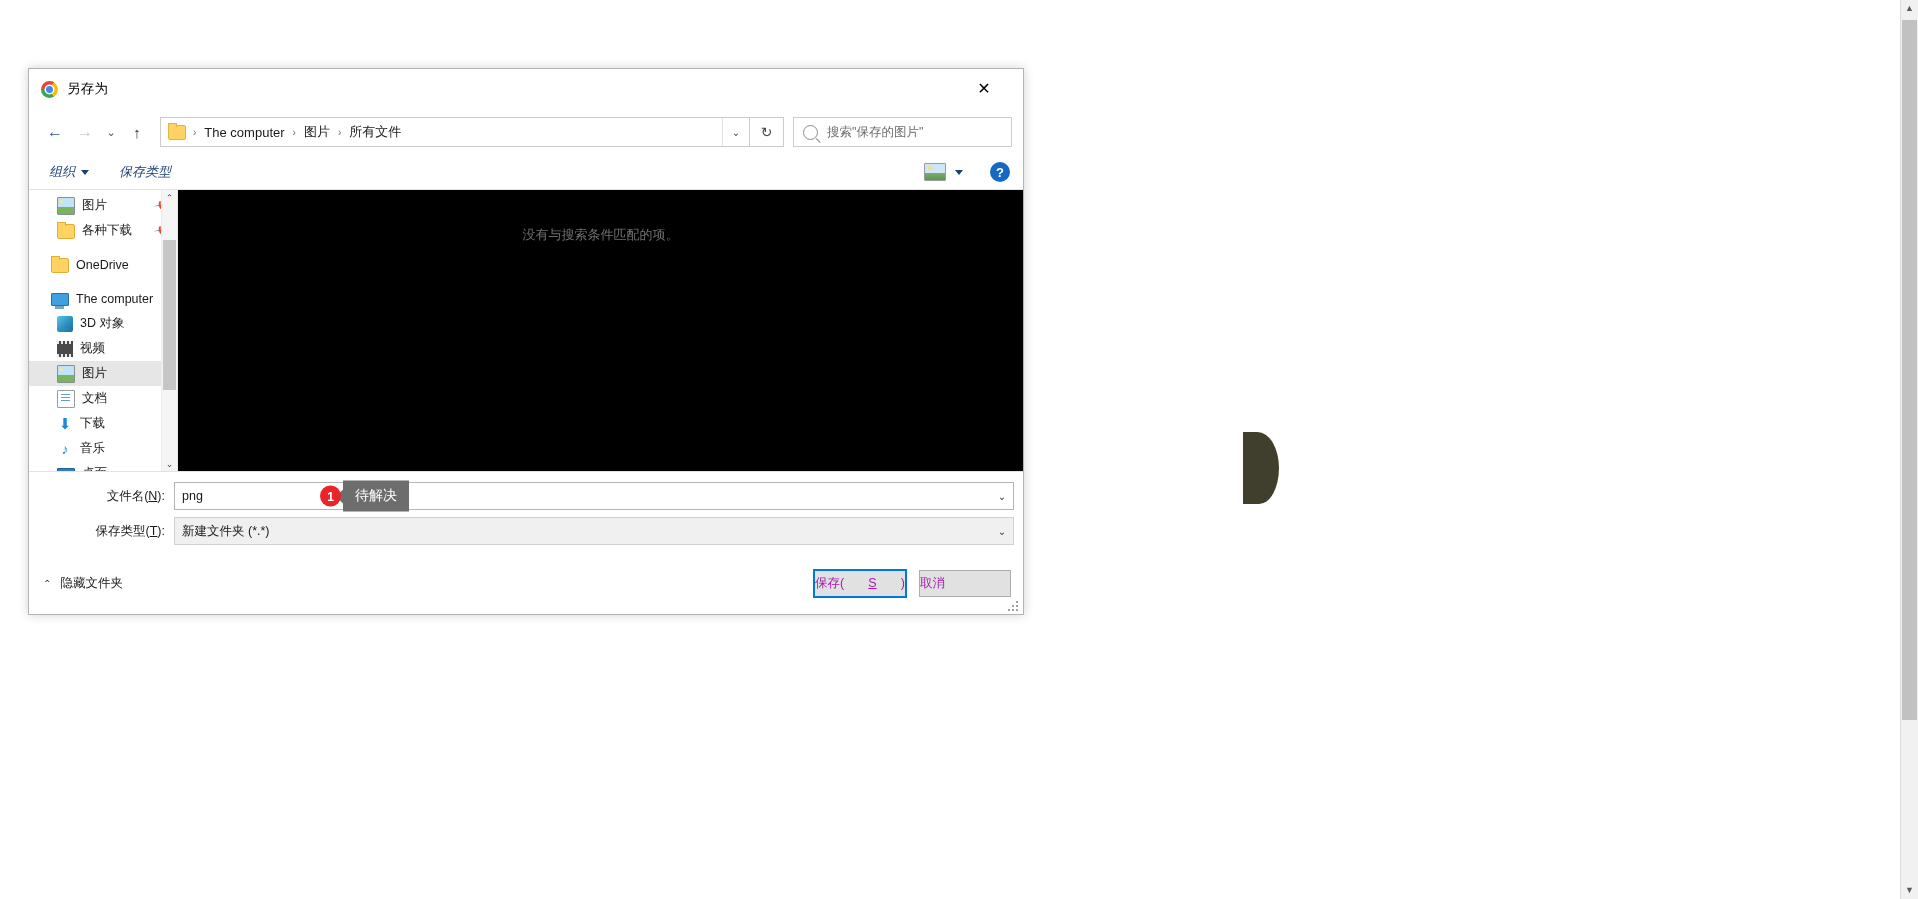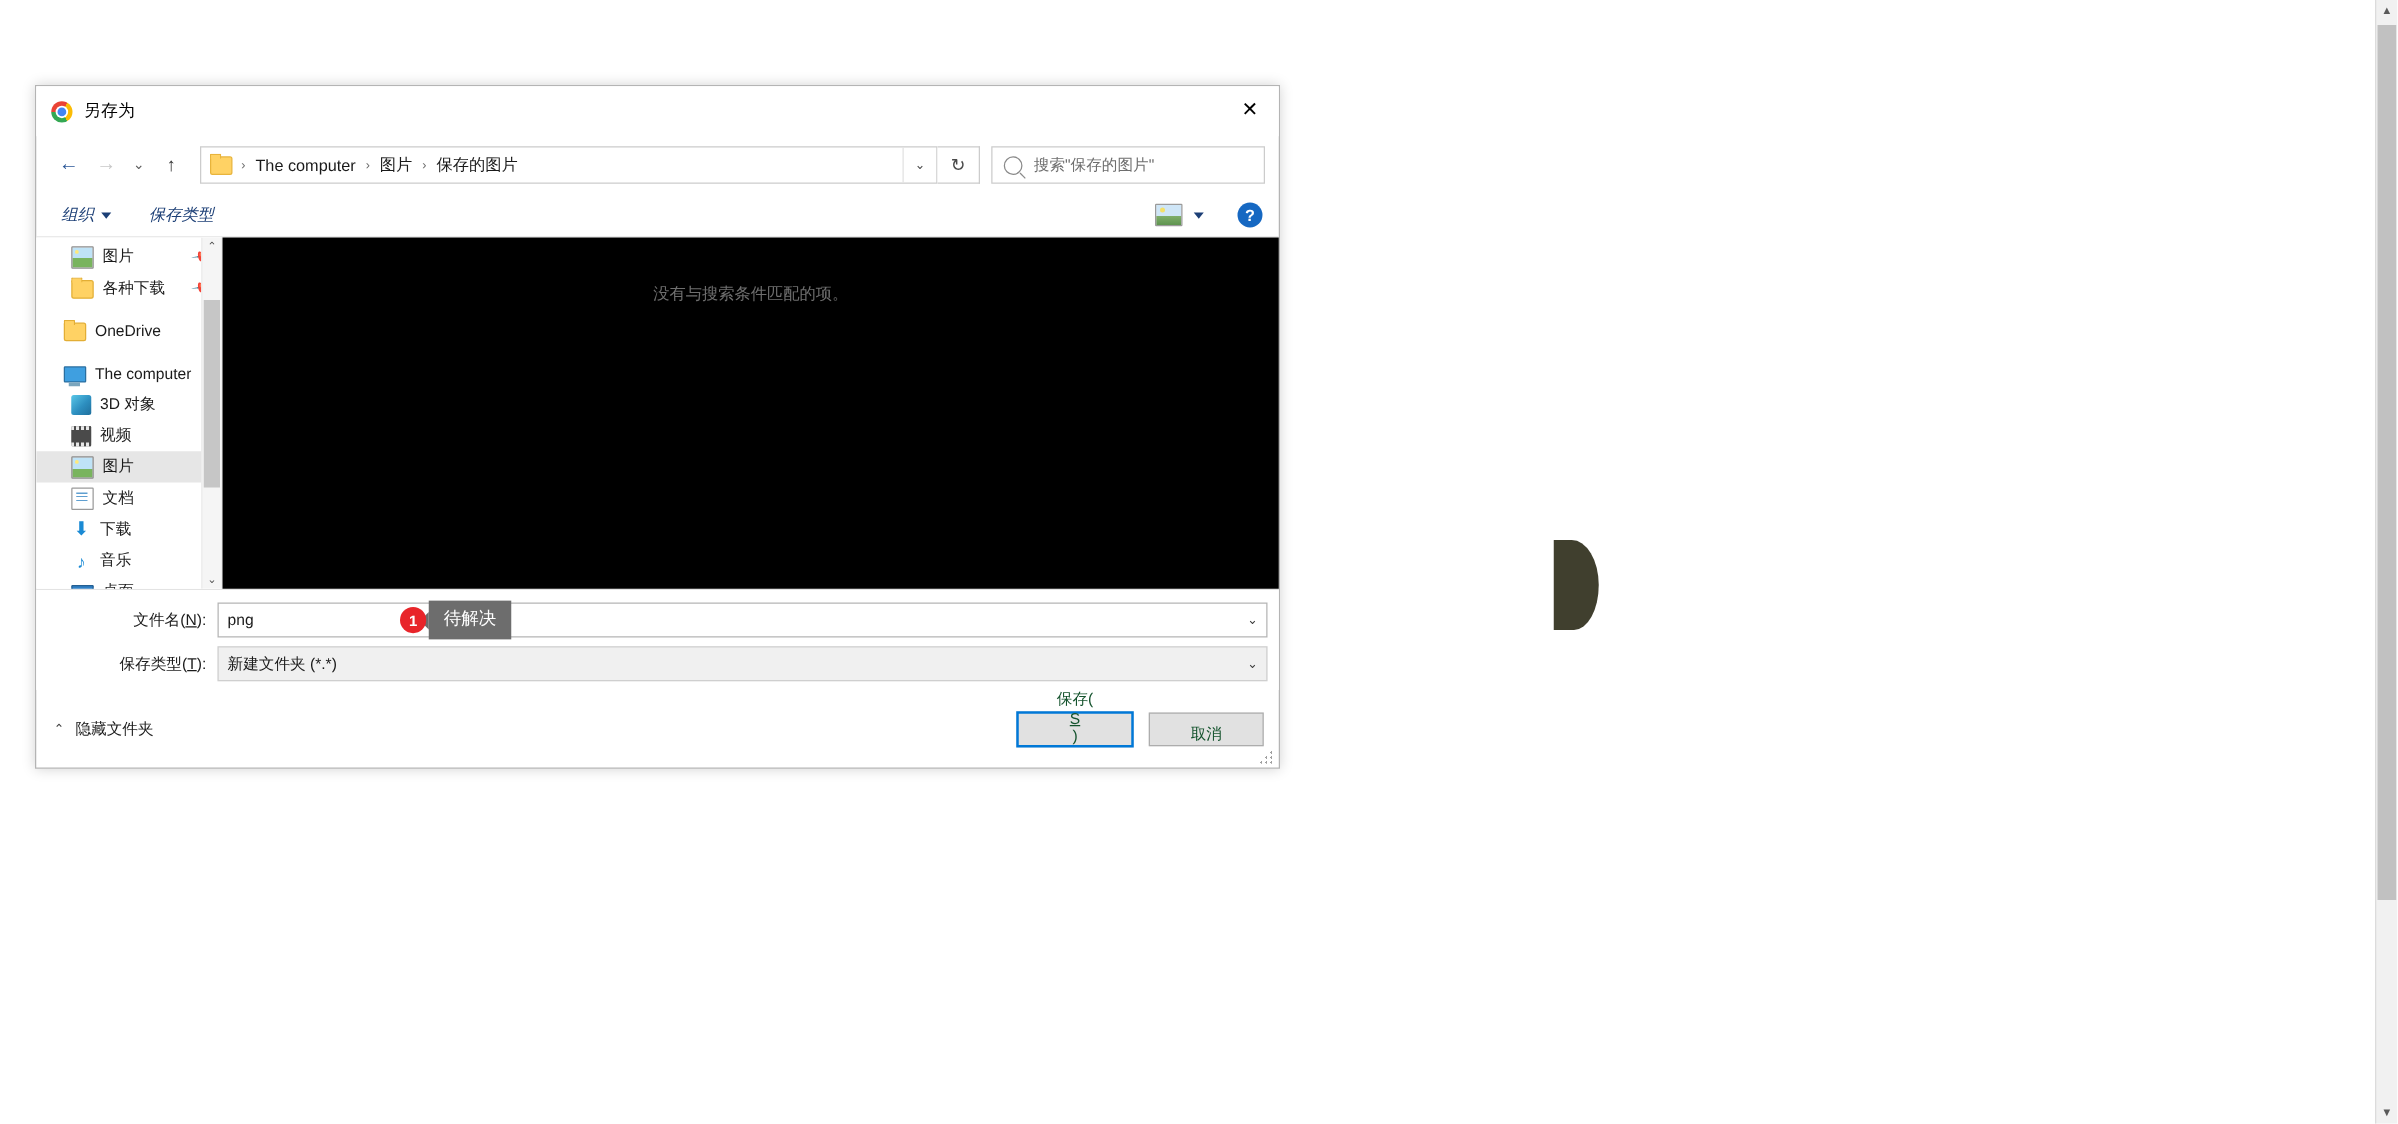--- a/index.html
+++ b/index.html
@@ -77,21 +77,21 @@
     box-shadow: 0 0 10px rgba(0,0,0,0.18);
     z-index: 20;
     display: flex;
     flex-direction: column;
   }
 
   .titlebar {
     height: 40px;
     display: flex;
     align-items: center;
-    padding: 0 0 0 12px;
+    padding: 0 16px 0 12px;
     background: #ffffff;
     flex: 0 0 auto;
   }
   .chrome-icon {
     width: 17px;
     height: 17px;
     border-radius: 50%;
     position: relative;
     margin-right: 9px;
     background:
@@ -568,28 +568,27 @@
   .btns {
     margin-left: auto;
     display: flex;
     gap: 12px;
     align-items: center;
   }
   .btn {
     width: 90px;
     height: 25px;
     font-size: 12.5px;
-    color: #14532d;
+    color: #a21caf;
     background: #e1e1e1;
     border: 1px solid #adadad;
     display: flex;
     align-items: center;
-    justify-content: flex-end;
-    white-space: nowrap;
-    flex-direction: column;
+    justify-content: space-between;
+    white-space: nowrap;
   }
   .btn.primary {
     border: 2px solid #0078d7;
     background: #e1e1e1;
   }
   .btn u { text-decoration: underline; }
   .resize-grip {
     position: absolute;
     right: 3px; bottom: 3px;
     width: 12px; height: 12px;
@@ -624,21 +623,21 @@
       <div class="navbtn up">↑</div>
 
       <div class="addressbar">
         <div class="crumbs">
           <div class="folder-ico"></div>
           <span class="crumb-sep">›</span>
           <span class="crumb">The computer</span>
           <span class="crumb-sep">›</span>
           <span class="crumb">图片</span>
           <span class="crumb-sep">›</span>
-          <span class="crumb">保存的图片</span>
+          <span class="crumb">所有文件</span>
         </div>
         <div class="addr-drop">⌄</div>
       </div>
 
       <div class="refresh-btn">↻</div>
 
       <div class="searchbox">
         <div class="search-ico"></div>
         <div class="search-ph">搜索"保存的图片"</div>
       </div>

